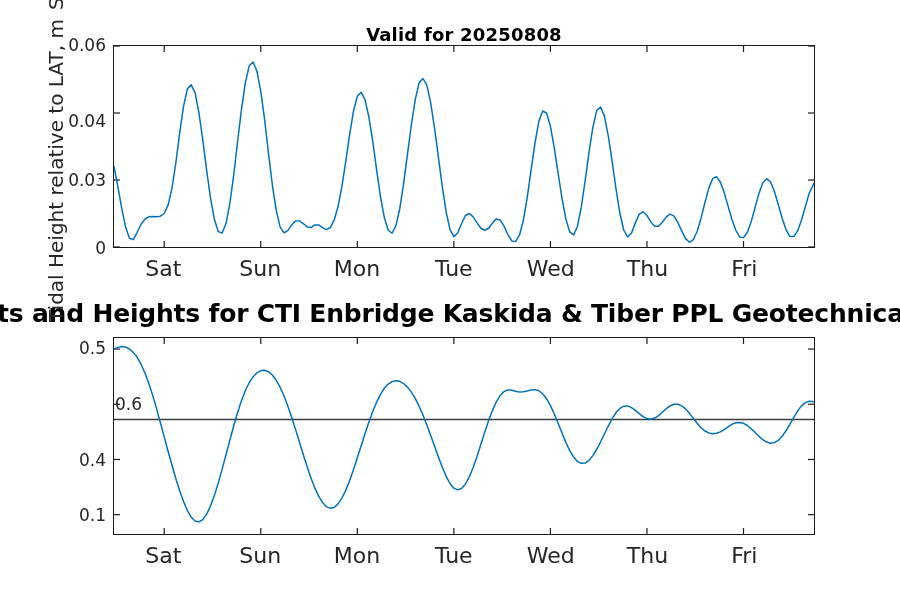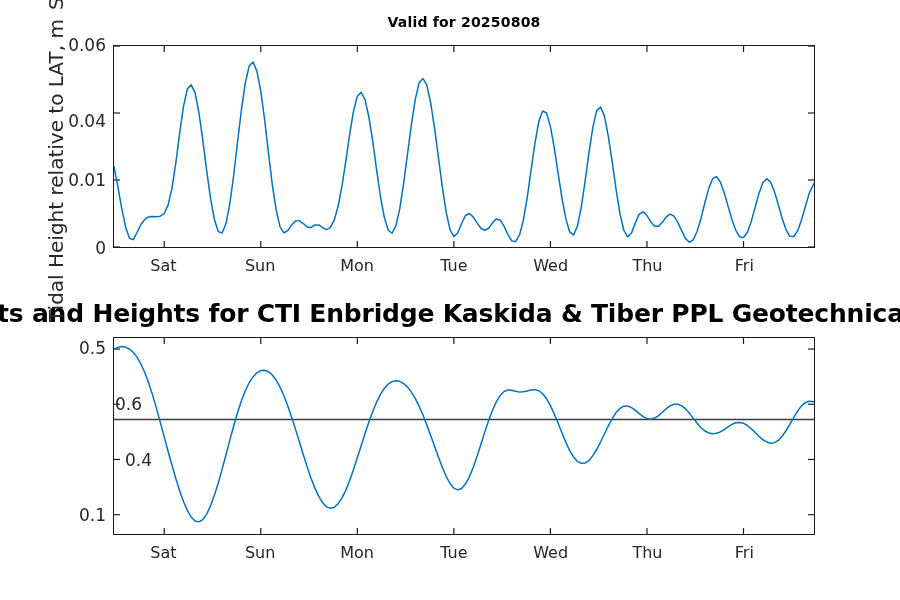--- a/index.html
+++ b/index.html
@@ -19,23 +19,23 @@
     overflow:hidden;
   }
   #panel-top   .plotbox{left:113px;top:45px;width:702px;height:203px;}
   #panel-bottom .plotbox{left:113px;top:337px;width:702px;height:198px;}
 
   .plotsvg{position:absolute;left:0;top:0;width:100%;height:100%;display:block;}
 
   
   .chart-title{
     position:absolute;
-    left:113px;width:702px;top:14px;
+    left:113px;width:702px;top:24px;
     text-align:center;
-    font-size:14px;font-weight:bold;color:#000;
+    font-size:18px;font-weight:bold;color:#000;
     font-family:"DejaVu Sans",sans-serif;
     letter-spacing:.2px;
     white-space:nowrap;
   }
 
   
   .suptitle{
     position:absolute;
     top:299px;left:50%;
     transform:translateX(-50%);
@@ -51,21 +51,21 @@
     right:0;
     font-size:17px;color:#262626;
     font-family:"DejaVu Sans",sans-serif;
     text-align:right;
     white-space:nowrap;
     transform:translateY(-50%);
   }
 
   .xtick{
     position:absolute;
-    font-size:16px;color:#262626;
+    font-size:22px;color:#262626;
     font-family:"DejaVu Sans",sans-serif;
     text-align:center;
     white-space:nowrap;
     transform:translateX(-50%);
   }
 
   
   .ylabel{
     position:absolute;
     font-size:20px;color:#262626;
@@ -113,21 +113,21 @@
             <line x1="702" y1="67.66666666666666" x2="696" y2="67.66666666666666"></line>
             <line x1="0" y1="0" x2="6" y2="0"></line>
             <line x1="702" y1="0" x2="696" y2="0"></line>
           </g>
           <path d="M0.00,121.80 L3.87,142.10 L7.75,164.09 L11.62,182.70 L15.49,194.20 L19.37,195.56 L23.24,188.11 L27.11,179.99 L30.98,174.92 L34.86,172.55 L38.73,172.21 L42.60,172.55 L46.48,171.87 L50.35,169.17 L54.22,160.71 L58.10,143.79 L61.97,118.42 L65.84,87.97 L69.72,60.90 L73.59,43.31 L77.46,39.25 L81.34,47.37 L85.21,67.67 L89.08,95.41 L92.95,125.86 L96.83,153.94 L100.70,175.26 L104.57,187.44 L108.45,188.79 L112.32,179.32 L116.19,159.02 L120.07,130.26 L123.94,96.42 L127.81,64.28 L131.69,37.22 L135.56,20.30 L139.43,16.24 L143.30,25.38 L147.18,45.67 L151.05,74.43 L154.92,108.27 L158.80,140.41 L162.67,165.78 L166.54,182.70 L170.42,188.79 L174.29,186.42 L178.16,180.67 L182.04,176.61 L185.91,176.61 L189.78,179.32 L193.66,182.70 L197.53,183.38 L201.40,180.67 L205.27,180.67 L209.15,183.38 L213.02,185.41 L216.89,183.38 L220.77,175.93 L224.64,162.40 L228.51,142.10 L232.39,116.73 L236.26,89.66 L240.13,65.97 L244.01,50.75 L247.88,46.69 L251.75,54.13 L255.62,71.73 L259.50,96.42 L263.37,125.18 L267.24,152.25 L271.12,173.23 L274.99,186.08 L278.86,189.13 L282.74,181.35 L286.61,164.09 L290.48,138.72 L294.36,108.94 L298.23,79.51 L302.10,54.13 L305.98,37.22 L309.85,32.82 L313.72,39.58 L317.59,57.52 L321.47,82.89 L325.34,112.33 L329.21,142.10 L333.09,167.47 L336.96,185.41 L340.83,192.51 L344.71,188.79 L348.58,179.32 L352.45,171.20 L356.33,169.17 L360.20,172.55 L364.07,178.64 L367.94,184.05 L371.82,186.08 L375.69,184.05 L379.56,178.64 L383.44,174.58 L387.31,175.93 L391.18,182.02 L395.06,190.48 L398.93,196.91 L402.80,197.59 L406.68,190.82 L410.55,175.93 L414.42,152.93 L418.30,125.18 L422.17,98.12 L426.04,76.13 L429.91,65.64 L433.79,67.67 L437.66,81.20 L441.53,102.85 L445.41,128.57 L449.28,153.94 L453.15,174.58 L457.03,187.78 L460.90,190.82 L464.77,182.02 L468.65,162.40 L472.52,136.01 L476.39,107.25 L480.26,81.88 L484.14,64.96 L488.01,61.58 L491.88,71.05 L495.76,91.35 L499.63,117.06 L503.50,144.81 L507.38,169.17 L511.25,186.08 L515.12,192.85 L519.00,188.79 L522.87,178.64 L526.74,169.84 L530.62,167.47 L534.49,171.20 L538.36,177.63 L542.23,182.02 L546.11,182.02 L549.98,177.96 L553.85,172.55 L557.73,169.84 L561.60,171.87 L565.47,178.30 L569.35,186.76 L573.22,194.54 L577.09,198.26 L580.97,195.56 L584.84,187.10 L588.71,173.90 L592.58,158.34 L596.46,143.79 L600.33,133.98 L604.20,131.95 L608.08,137.36 L611.95,148.19 L615.82,161.72 L619.70,175.26 L623.57,186.08 L627.44,192.85 L631.32,193.53 L635.19,188.11 L639.06,177.29 L642.94,163.08 L646.81,148.87 L650.68,138.04 L654.55,133.98 L658.43,137.36 L662.30,146.84 L666.17,160.03 L670.05,173.90 L673.92,185.41 L677.79,192.17 L681.67,192.51 L685.54,186.76 L689.41,175.93 L693.29,162.40 L697.16,148.87 L702.00,138.72" fill="none" stroke="#0072BD" stroke-width="1.5" stroke-linejoin="round" stroke-linecap="round"></path>
         </svg>
     </div>
 
     <div id="yticks-top">
         <div class="ytick" style="top: 248px; left: 0px; width: 106px;">0</div>
-        <div class="ytick" style="top: 180.333px; left: 0px; width: 106px;">0.01</div>
+        <div class="ytick" style="top: 180.333px; left: 0px; width: 106px;">0.03</div>
         <div class="ytick" style="top: 112.667px; left: 0px; width: 106px; margin-top: 8px;">0.04</div>
         <div class="ytick" style="top: 45px; left: 0px; width: 106px;">0.06</div>
       </div>
     <div id="xticks-top">
         <div class="xtick" style="left: 163.35px; top: 256px;">Sat</div>
         <div class="xtick" style="left: 260.178px; top: 256px;">Sun</div>
         <div class="xtick" style="left: 357.006px; top: 256px;">Mon</div>
         <div class="xtick" style="left: 453.833px; top: 256px;">Tue</div>
         <div class="xtick" style="left: 550.661px; top: 256px;">Wed</div>
         <div class="xtick" style="left: 647.488px; top: 256px;">Thu</div>
@@ -167,21 +167,21 @@
             <line x1="0" y1="11.15492957746477" x2="6" y2="11.15492957746477"></line>
             <line x1="702" y1="11.15492957746477" x2="696" y2="11.15492957746477"></line>
           </g>
           <line x1="0" y1="82.2676056338028" x2="702" y2="82.2676056338028" stroke="#3d3d3d" stroke-width="1.4"></line>
           <path d="M0.00,11.15 L3.87,9.48 L7.75,8.65 L11.62,9.20 L15.49,11.15 L19.37,14.50 L23.24,19.52 L27.11,26.49 L30.98,35.14 L34.86,45.74 L38.73,57.73 L42.60,71.11 L46.48,85.34 L50.35,99.84 L54.22,114.34 L58.10,128.28 L61.97,141.95 L65.84,154.22 L69.72,165.09 L73.59,174.30 L77.46,180.99 L81.34,184.89 L85.21,185.73 L89.08,183.50 L92.95,177.92 L96.83,169.55 L100.70,158.96 L104.57,146.41 L108.45,132.46 L112.32,117.96 L116.19,103.18 L120.07,88.68 L123.94,75.30 L127.81,63.30 L131.69,53.26 L135.56,45.18 L139.43,39.32 L143.30,35.14 L147.18,32.91 L151.05,32.63 L154.92,34.02 L158.80,37.37 L162.67,42.67 L166.54,49.64 L170.42,58.28 L174.29,68.60 L178.16,80.04 L182.04,92.31 L185.91,104.86 L189.78,117.68 L193.66,129.95 L197.53,141.39 L201.40,151.43 L205.27,159.79 L209.15,166.21 L213.02,170.39 L216.89,172.06 L220.77,171.23 L224.64,167.60 L228.51,161.75 L232.39,153.94 L236.26,144.18 L240.13,133.02 L244.01,121.03 L247.88,108.76 L251.75,96.49 L255.62,84.78 L259.50,74.18 L263.37,64.70 L267.24,56.89 L271.12,50.75 L274.99,46.57 L278.86,44.06 L282.74,43.23 L286.61,43.78 L290.48,46.01 L294.36,49.64 L298.23,54.66 L302.10,61.07 L305.98,68.88 L309.85,77.81 L313.72,87.85 L317.59,98.44 L321.47,109.32 L325.34,120.19 L329.21,130.51 L333.09,139.72 L336.96,146.97 L340.83,151.71 L344.71,153.38 L348.58,151.99 L352.45,147.52 L356.33,140.27 L360.20,130.79 L364.07,119.64 L367.94,107.37 L371.82,95.10 L375.69,83.38 L379.56,73.06 L383.44,64.42 L387.31,58.01 L391.18,54.10 L395.06,52.43 L398.93,52.71 L402.80,53.82 L406.68,54.66 L410.55,54.38 L414.42,53.54 L418.30,52.43 L422.17,52.15 L426.04,53.26 L429.91,56.33 L433.79,61.35 L437.66,68.32 L441.53,76.69 L445.41,86.17 L449.28,95.93 L453.15,105.41 L457.03,113.78 L460.90,120.19 L464.77,124.66 L468.65,126.61 L472.52,126.33 L476.39,123.54 L480.26,118.80 L484.14,112.39 L488.01,104.86 L491.88,96.77 L495.76,88.68 L499.63,81.43 L503.50,75.30 L507.38,71.11 L511.25,68.88 L515.12,68.60 L519.00,70.28 L522.87,73.06 L526.74,76.41 L530.62,79.48 L534.49,81.43 L538.36,81.99 L542.23,80.87 L546.11,78.36 L549.98,75.02 L553.85,71.39 L557.73,68.60 L561.60,66.93 L565.47,66.93 L569.35,68.60 L573.22,71.67 L577.09,76.13 L580.97,81.15 L584.84,86.17 L588.71,90.63 L592.58,93.98 L596.46,95.93 L600.33,96.77 L604.20,96.21 L608.08,94.82 L611.95,92.59 L615.82,89.80 L619.70,87.29 L623.57,85.61 L627.44,85.34 L631.32,86.17 L635.19,88.40 L639.06,91.75 L642.94,95.37 L646.81,99.28 L650.68,102.63 L654.55,105.14 L658.43,106.25 L662.30,105.69 L666.17,103.46 L670.05,99.28 L673.92,93.70 L677.79,87.29 L681.67,80.32 L685.54,73.90 L689.41,68.60 L693.29,65.26 L697.16,63.86 L702.00,64.42" fill="none" stroke="#0072BD" stroke-width="1.5" stroke-linejoin="round" stroke-linecap="round"></path>
         </svg>
     </div>
 
     <div id="yticks-bottom">
         <div class="ytick" style="top: 515.479px; left: 0px; width: 106px;">0.1</div>
-        <div class="ytick" style="top: 459.704px; left: 0px; width: 106px; padding-left: 46px;">0.4</div>
+        <div class="ytick" style="top: 459.704px; left: 0px; width: 106px;">0.4</div>
         <div class="ytick" style="top: 403.93px; left: 0px; width: 106px; margin-left: 36px;">0.6</div>
         <div class="ytick" style="top: 348.155px; left: 0px; width: 106px;">0.5</div>
       </div>
     <div id="xticks-bottom">
         <div class="xtick" style="left: 163.35px; top: 543px;">Sat</div>
         <div class="xtick" style="left: 260.178px; top: 543px;">Sun</div>
         <div class="xtick" style="left: 357.006px; top: 543px;">Mon</div>
         <div class="xtick" style="left: 453.833px; top: 543px;">Tue</div>
         <div class="xtick" style="left: 550.661px; top: 543px;">Wed</div>
         <div class="xtick" style="left: 647.488px; top: 543px;">Thu</div>

